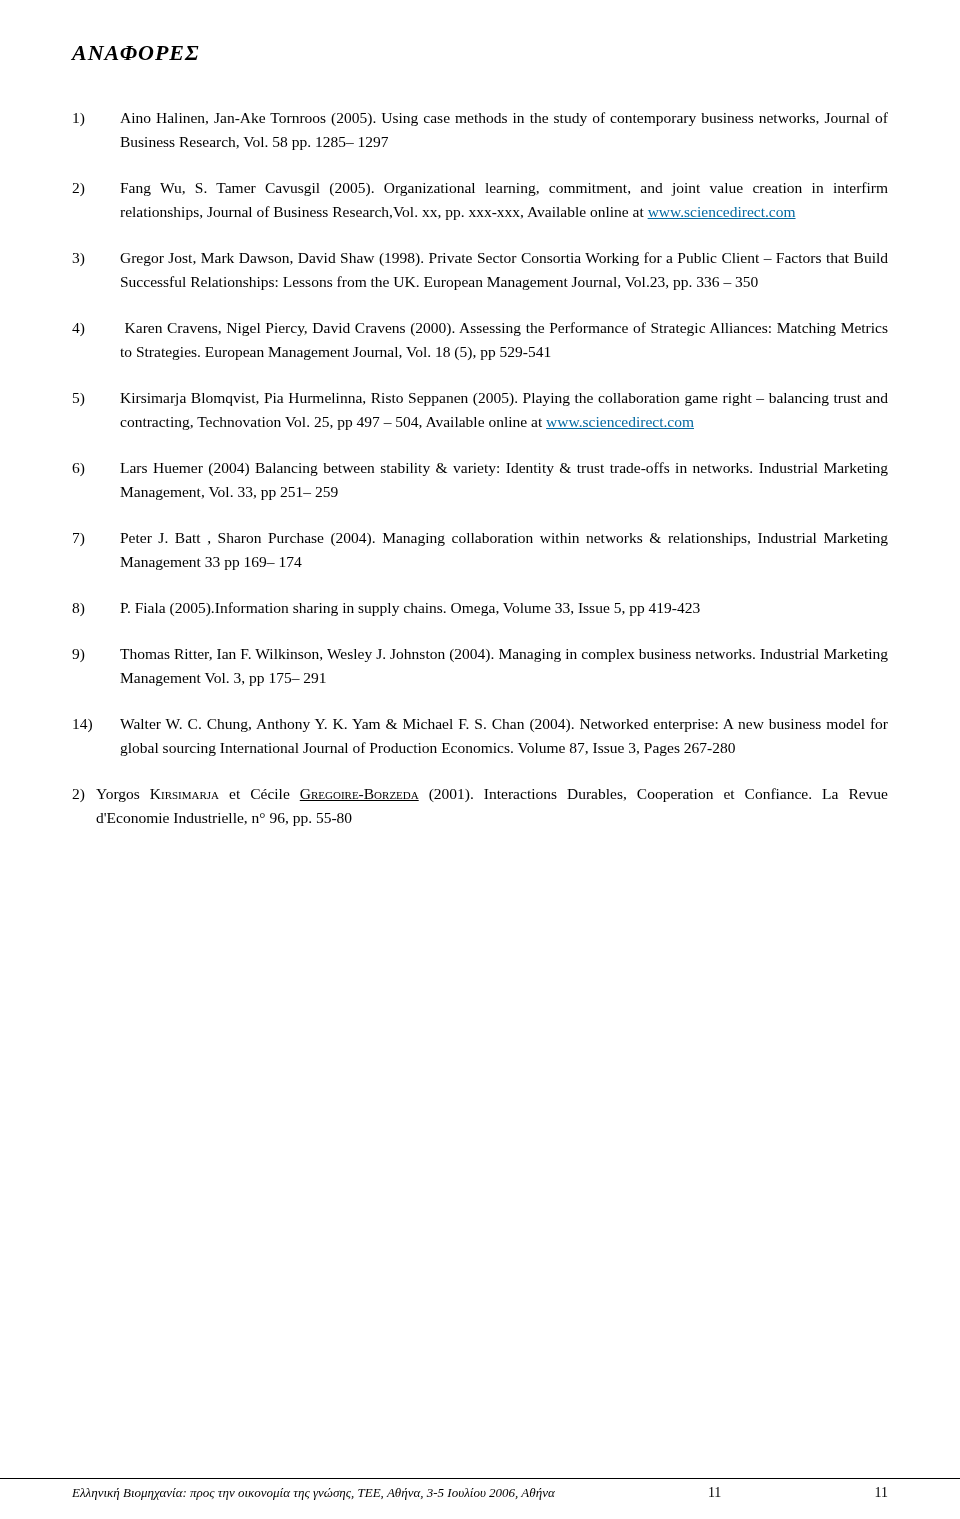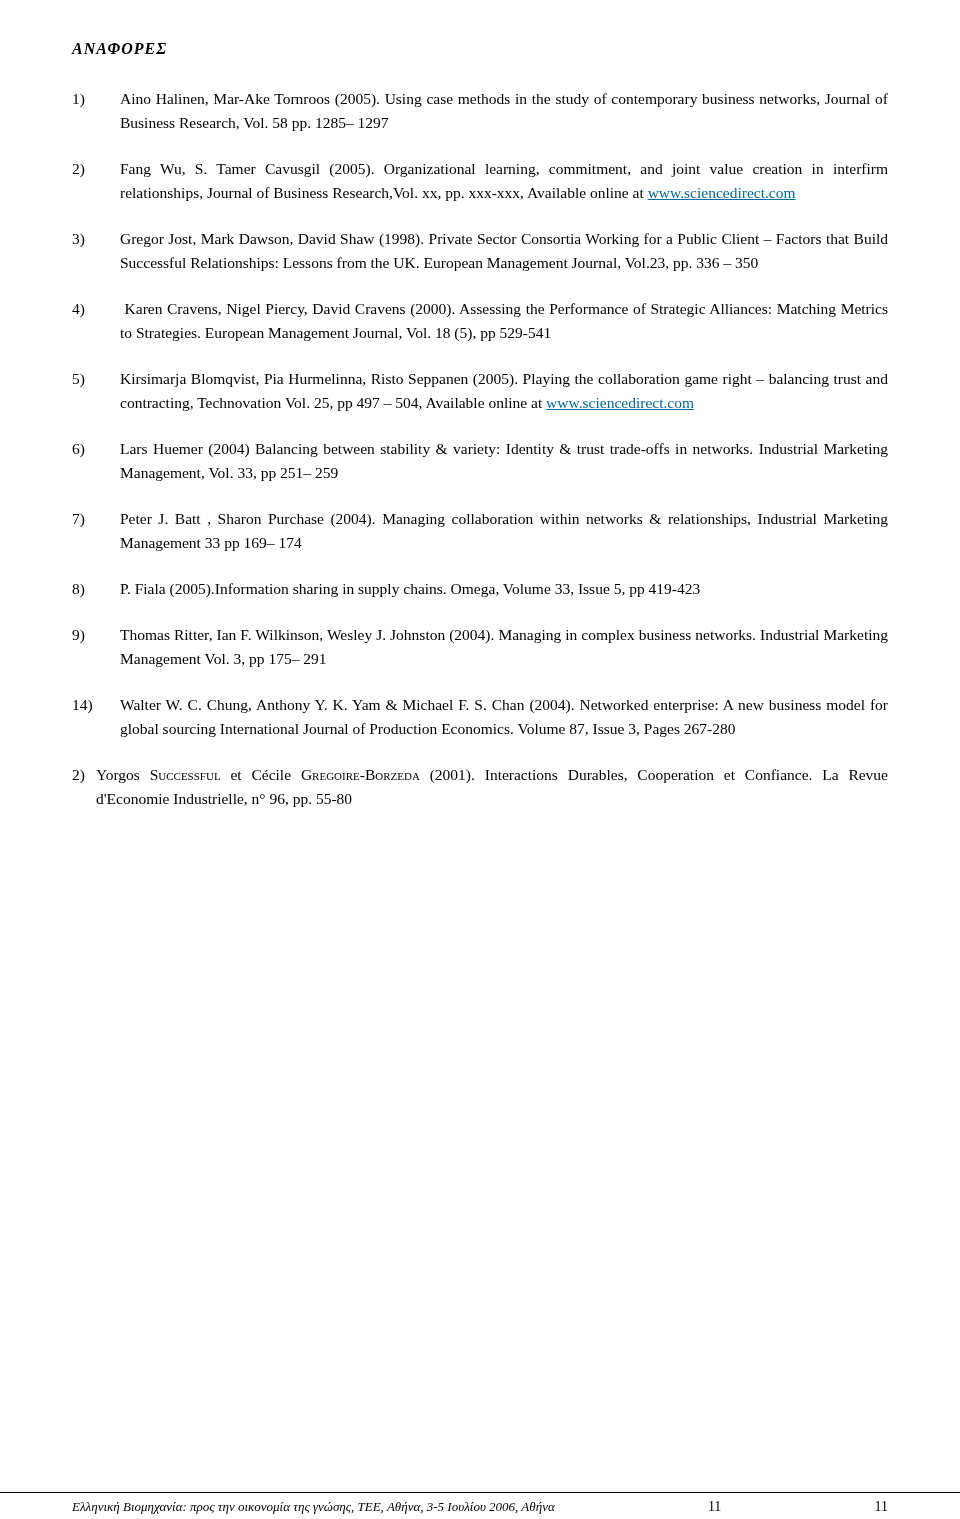--- a/index.html
+++ b/index.html
@@ -19,24 +19,24 @@
     }
 
     .page-container {
       padding: 40px 72px 60px 72px;
       max-width: 960px;
       margin: 0 auto;
     }
 
     .page-title {
       font-family: "Times New Roman", Times, serif;
-      font-size: 16px;
+      font-size: 22px;
       font-style: italic;
       font-weight: bold;
-      margin-bottom: 29px;
+      margin-bottom: 40px;
       letter-spacing: 1px;
     }
 
     .reference-list {
       list-style: none;
     }
 
     .reference-item {
       display: flex;
       margin-bottom: 22px;
@@ -57,21 +57,21 @@
       text-align: justify;
     }
 
     .ref-text a, .ref-link {
       color: #0369a1;
       text-decoration: underline;
     }
 
     .footer {
       position: absolute;
-      bottom: 4px;
+      bottom: 18px;
       left: 0;
       right: 0;
       display: flex;
       justify-content: space-between;
       align-items: center;
       padding: 0 72px;
       font-size: 13.5px;
       border-top: 1px solid #000;
       padding-top: 6px;
     }
@@ -93,21 +93,21 @@
 <body>
 
 <div class="page-container">
 
   <div class="page-title">ΑΝΑΦΟΡΕΣ</div>
 
   <ol class="reference-list">
 
     <li class="reference-item">
       <span class="ref-number">1)</span>
-      <span class="ref-text">Aino Halinen, Mar-Ake Tornroos (2005). Using case methods in the study of contemporary business networks, Journal of Business Research, Vol. 58 pp. 1285– 1297</span>
+      <span class="ref-text">Aino Halinen, Jan-Ake Tornroos (2005). Using case methods in the study of contemporary business networks, Journal of Business Research, Vol. 58 pp. 1285– 1297</span>
     </li>
 
     <li class="reference-item">
       <span class="ref-number">2)</span>
       <span class="ref-text">Fang Wu, S. Tamer Cavusgil (2005). Organizational learning, commitment, and joint value creation in interfirm relationships, Journal of Business Research,Vol. xx, pp. xxx-xxx, Available online at <a class="ref-link" href="#">www.sciencedirect.com</a></span>
     </li>
 
     <li class="reference-item">
       <span class="ref-number">3)</span>
       <span class="ref-text">Gregor Jost, Mark Dawson, David Shaw (1998). Private Sector Consortia Working for a Public Client – Factors that Build Successful Relationships: Lessons from the UK. European Management Journal, Vol.23, pp. 336 – 350</span>
@@ -143,21 +143,21 @@
       <span class="ref-text">Thomas Ritter, Ian F. Wilkinson, Wesley J. Johnston (2004). Managing in complex business networks. Industrial Marketing Management Vol. 3, pp 175– 291</span>
     </li>
 
     <li class="reference-item">
       <span class="ref-number">14)</span>
       <span class="ref-text">Walter W. C. Chung, Anthony Y. K. Yam &amp; Michael F. S. Chan (2004). Networked enterprise: A new business model for global sourcing International Journal of Production Economics. Volume 87, Issue 3, Pages 267-280</span>
     </li>
 
     <li class="reference-item">
       <span class="ref-number" style="min-width:24px;">2)</span>
-      <span class="ref-text">Yorgos <span style="font-variant: small-caps;">Successful</span> et Cécile <span style="font-variant: small-caps;">Gregoire-Borzeda</span> (2001). Interactions Durables, Cooperation et Confiance. La Revue d'Economie Industrielle, n° 96, pp. 55-80</span>
+      <span class="ref-text">Yorgos <span style="font-variant: small-caps;">Kirsimarja</span> et Cécile <span style="font-variant: small-caps; text-decoration: underline;">Gregoire-Borzeda</span> (2001). Interactions Durables, Cooperation et Confiance. La Revue d'Economie Industrielle, n° 96, pp. 55-80</span>
     </li>
 
   </ol>
 
 </div>
 
 <div class="footer">
   <span class="footer-left">Ελληνική Βιομηχανία: προς την οικονομία της γνώσης, ΤΕΕ, Αθήνα, 3-5 Ιουλίου 2006, Αθήνα</span>
   <span class="footer-center">11</span>
   <span class="footer-right">11</span>

